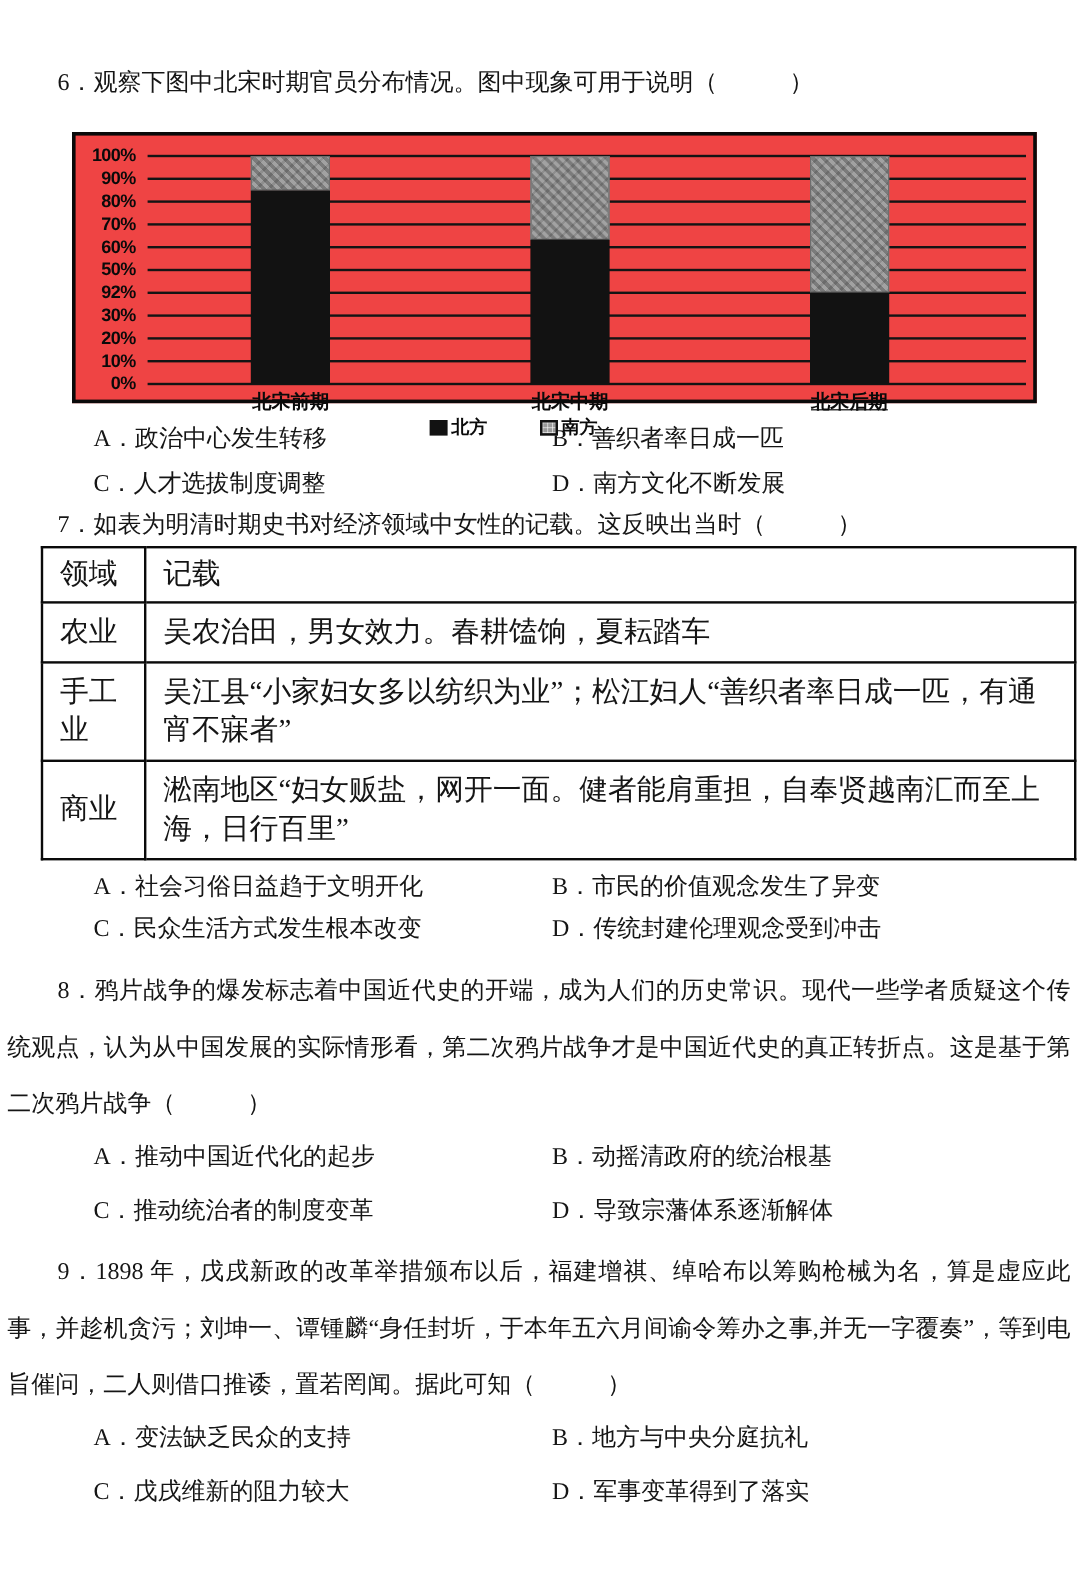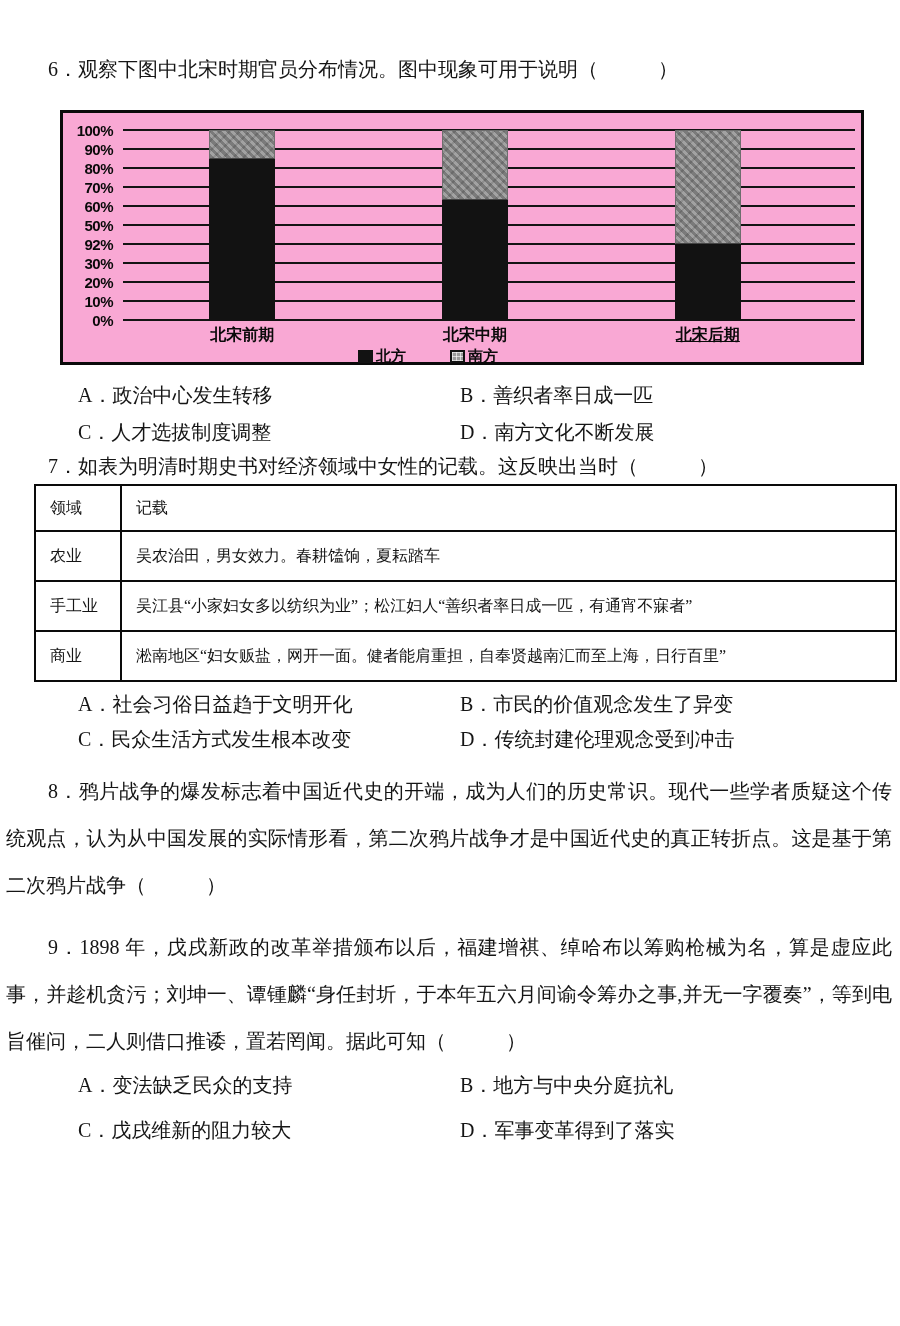--- a/index.html
+++ b/index.html
@@ -17,21 +17,21 @@
   
   .opts{margin-left:78px;margin-right:10px;display:grid;grid-template-columns:382px 1fr;
         font-size:20px;line-height:25px;}
   .opts.q6{margin-top:18px;row-gap:12px;}
   .opts.q7{margin-top:10px;row-gap:10px;}
   .opts.q8{margin-top:8px;row-gap:20px;}
   .opts.q9{margin-top:8px;row-gap:20px;}
   
   .chart-frame{
     box-sizing:border-box;position:relative;margin:28px 0 0 60px;
-    width:804px;height:255px;border:3px solid #0a0a0a;background:#f9a8d4;
+    width:804px;height:226px;border:3px solid #0a0a0a;background:#ef4444;
   }
   .plot{position:absolute;left:60px;right:6px;top:17px;height:190px;}
   .gridline{position:absolute;left:0;right:0;height:2px;background:#141414;}
   .yaxis{position:absolute;left:0;top:17px;width:54px;height:190px;}
   .ytick{position:absolute;right:4px;transform:translateY(-50%);
          font:bold 15px "Liberation Sans","DejaVu Sans",sans-serif;color:#0a0a0a;letter-spacing:-0.5px;}
   .bar{position:absolute;top:0;height:100%;display:flex;flex-direction:column;z-index:2;}
   .seg{width:100%;}
   .seg.north{background:#121212;flex:1 1 auto;}
   .seg.south{
@@ -49,21 +49,21 @@
   .swatch{display:inline-block;width:15px;height:13px;}
   .swatch.north{background:#121212;}
   .swatch.south{
     box-sizing:border-box;border:2px solid #111;background-color:#9a9a9a;
     background-image:linear-gradient(rgba(255,255,255,.6) 1px, transparent 1px),
                      linear-gradient(90deg, rgba(255,255,255,.6) 1px, transparent 1px);
     background-size:4px 4px;
   }
   
   table.wtable{border-collapse:collapse;table-layout:fixed;width:863px;margin:5px 0 0 34px;
-               font-size:16px;}
+               font-size:24px;}
   .wtable th,.wtable td{border:2px solid #0a0a0a;vertical-align:middle;text-align:left;
                font-weight:normal;padding:8px 12px 8px 14px;}
   .wtable th{line-height:28px;}
   .wtable td{line-height:32px;}
   .wtable .c1{width:58px;}
 </style>
 </head>
 <body>
 
 <div class="page">
@@ -158,20 +158,26 @@
 
   <div class="opts q7">
     <span>A．社会习俗日益趋于文明开化</span>
     <span>B．市民的价值观念发生了异变</span>
     <span>C．民众生活方式发生根本改变</span>
     <span>D．传统封建伦理观念受到冲击</span>
   </div>
 
   <p class="para q8">8．鸦片战争的爆发标志着中国近代史的开端，成为人们的历史常识。现代一些学者质疑这个传统观点，认为从中国发展的实际情形看，第二次鸦片战争才是中国近代史的真正转折点。这是基于第二次鸦片战争（　　　）</p>
 
+  <div class="opts q8">
+    <span>A．推动中国近代化的起步</span>
+    <span>B．动摇清政府的统治根基</span>
+    <span>C．推动统治者的制度变革</span>
+    <span>D．导致宗藩体系逐渐解体</span>
+  </div>
 
   <p class="para q9">9．1898 年，戊戌新政的改革举措颁布以后，福建增祺、绰哈布以筹购枪械为名，算是虚应此事，并趁机贪污；刘坤一、谭锺麟“身任封圻，于本年五六月间谕令筹办之事,并无一字覆奏”，等到电旨催问，二人则借口推诿，置若罔闻。据此可知（　　　）</p>
 
   <div class="opts q9">
     <span>A．变法缺乏民众的支持</span>
     <span>B．地方与中央分庭抗礼</span>
     <span>C．戊戌维新的阻力较大</span>
     <span>D．军事变革得到了落实</span>
   </div>
 

